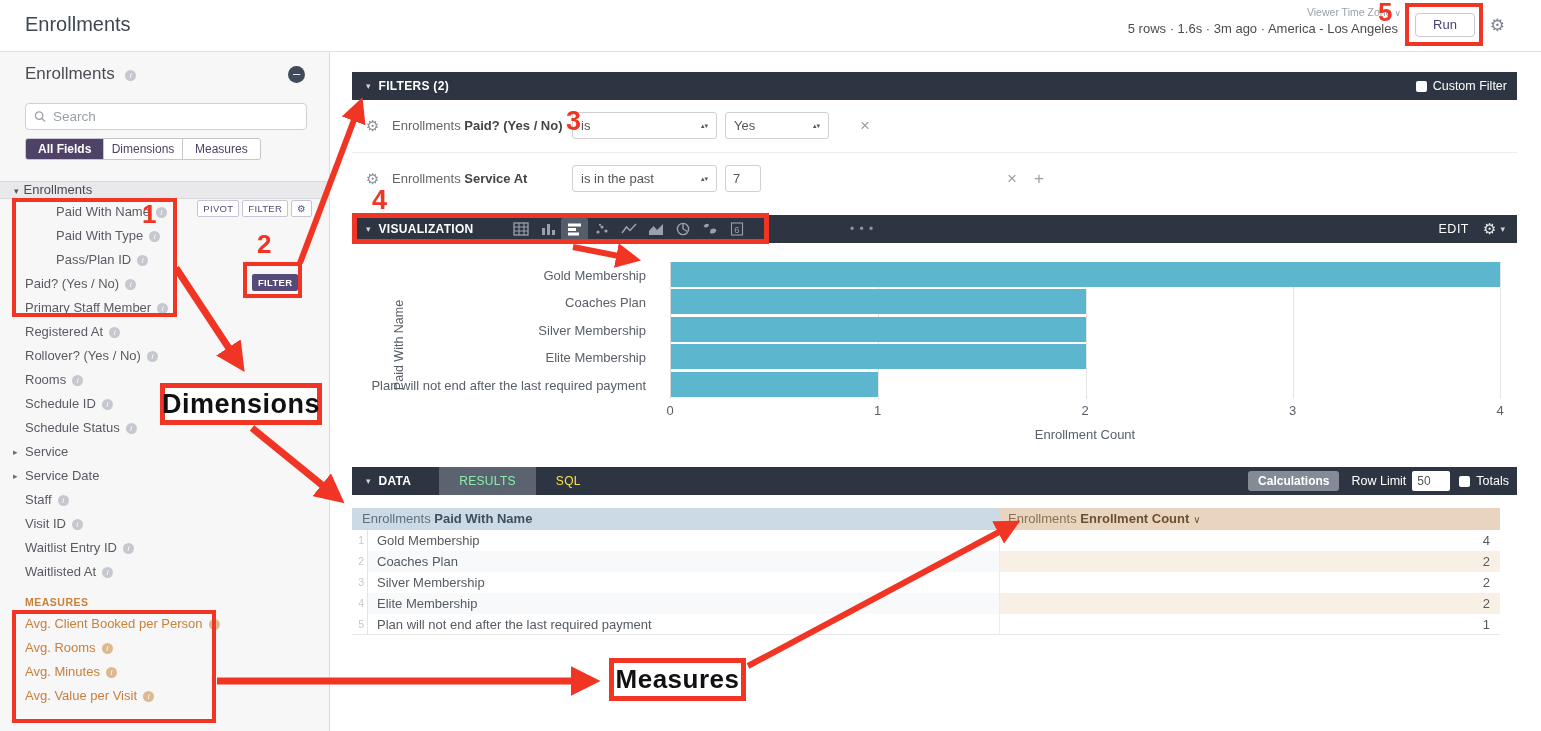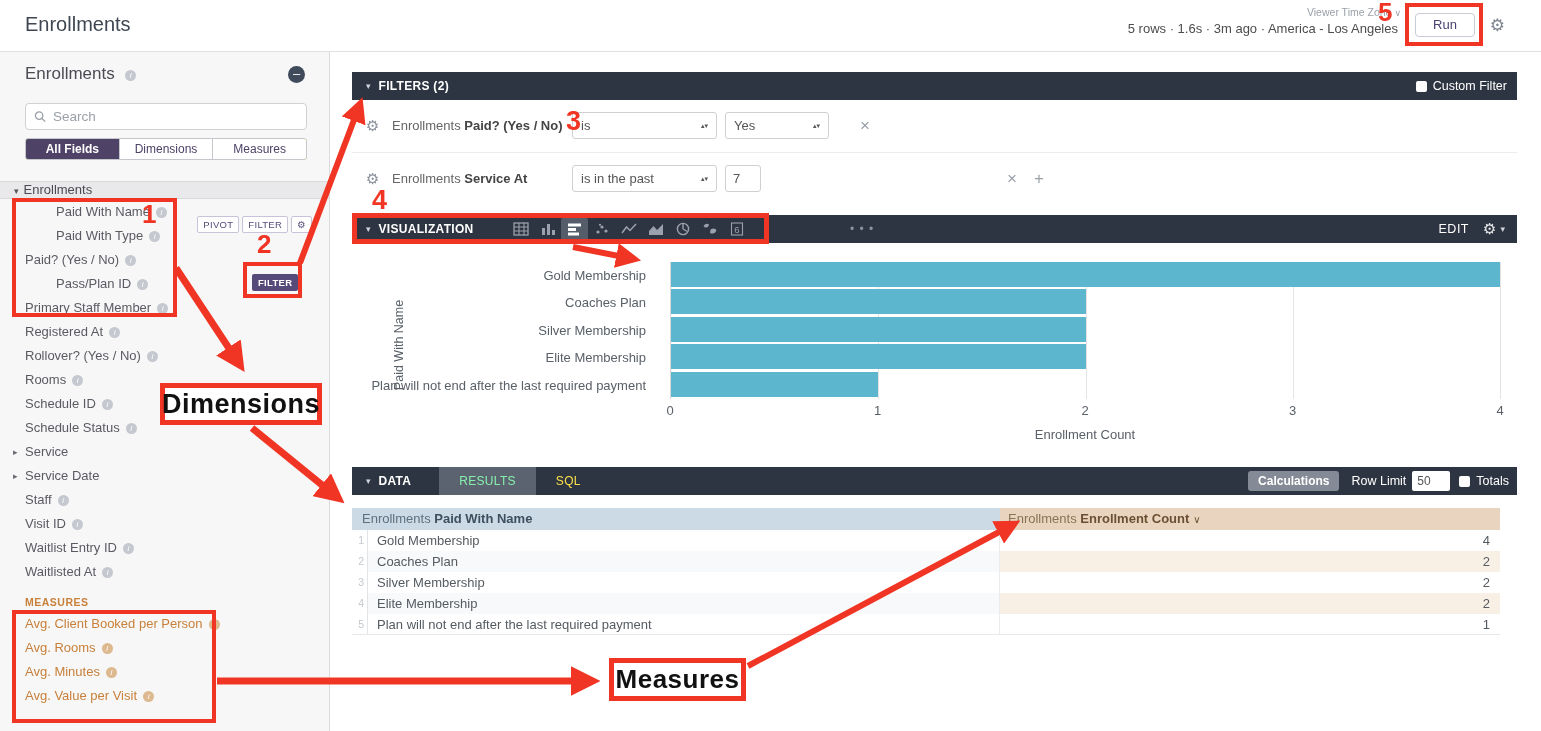--- a/index.html
+++ b/index.html
@@ -17,35 +17,35 @@
   .top-gear { position:absolute; right:36px; top:15px; font-size:17px; color:#7d8590; }
 
   
   .sidebar { position:absolute; left:0; top:52px; width:330px; bottom:0; background:#f7f7f8; border-right:1px solid #dcdcde; overflow:hidden; z-index:4; }
   .sb-title-row { position:absolute; left:25px; right:17px; top:12px; height:24px; }
   .sb-title { font-size:17px; color:#4c4c54; }
   .sb-minus { position:absolute; right:7px; top:2px; width:17px; height:17px; border-radius:50%; background:#3f4a5a; color:#fff; font-size:13px; line-height:15px; text-align:center; }
   .sb-search { position:absolute; left:25px; top:51px; width:282px; height:27px; background:#fff; border:1px solid #d0d0d5; border-radius:4px; display:flex; align-items:center; padding:0 8px; }
   .sb-search input { border:none; outline:none; font-size:13.5px; color:#555; width:100%; margin-left:7px; font-family:inherit; background:transparent; }
   .sb-search input::placeholder { color:#9aa0a8; }
-  .sb-tabs { position:absolute; left:25px; top:86px; width:282px; height:22px; display:flex; border:1px solid #c6c6cd; border-radius:3px; overflow:hidden; background:#bef264; }
+  .sb-tabs { position:absolute; left:25px; top:86px; width:236px; height:22px; display:flex; border:1px solid #c6c6cd; border-radius:3px; overflow:hidden; background:#bef264; }
   .stab { flex:1; font-size:12px; color:#4f4267; text-align:center; line-height:20px; border-right:1px solid #c6c6cd; cursor:pointer; background:#fff; }
   .stab:last-child { border-right:none; }
   .stab.active { background:#4f4267; color:#fff; font-weight:bold; }
   .sb-group { position:absolute; left:0; right:0; top:129px; height:18px; background:#e9e9eb; border-top:1px solid #d9d9db; border-bottom:1px solid #d9d9db; font-size:13px; color:#4a4a52; padding-left:14px; line-height:16px; }
   .sb-group .gcaret { font-size:9px; color:#555; margin-right:5px; }
   .field-list { position:absolute; left:0; right:0; top:148px; bottom:0; overflow:hidden; }
   .frow { position:relative; height:24px; line-height:24px; font-size:13px; color:#5a5a62; padding-left:25px; white-space:nowrap; cursor:pointer; }
   .frow.ind2 { padding-left:56px; }
   .fcaret { position:absolute; left:13px; font-size:9px; color:#6a6a72; }
   .info { display:inline-block; width:11px; height:11px; border-radius:50%; background:#c5c9cf; color:#fff; font-size:8px; line-height:11px; text-align:center; font-style:italic; margin-left:6px; vertical-align:1px; }
   .frow.measure { color:#c8803a; }
   .frow.measure .info { background:#ddb98f; }
   .measures-hdr { height:28px; line-height:36px; padding-left:25px; font-size:10.5px; font-weight:bold; letter-spacing:.5px; color:#c8803a; }
-  .rowctrl { position:absolute; right:17px; top:16px; line-height:normal; }
+  .rowctrl { position:absolute; right:17px; top:0; line-height:normal; }
   .miniact { display:inline-block; font-size:9.5px; letter-spacing:.3px; color:#564a7a; border:1px solid #c9c2d8; background:#fff; border-radius:2px; padding:2px 5px; margin-left:3px; cursor:pointer; }
   .filter-chip { position:absolute; left:252px; top:222px; background:#564a7a; color:#fff; font-size:9.5px; font-weight:bold; letter-spacing:.3px; padding:3px 6px; border-radius:2px; cursor:pointer; z-index:6; }
 
   
   .main { position:absolute; left:330px; top:52px; right:0; bottom:0; background:#fff; }
   .darkbar { position:absolute; left:22px; right:24px; height:28px; background:#2e3542; color:#fff; display:flex; align-items:center; font-size:12px; }
   .darkbar .caret { font-size:9px; margin:0 8px 0 14px; color:#cfd3da; }
   .darkbar .bartitle { font-weight:bold; letter-spacing:.3px; }
 
   
@@ -147,22 +147,22 @@
     </div>
     <div class="sb-tabs">
         <div class="stab active">All Fields</div>
         <div class="stab">Dimensions</div>
         <div class="stab">Measures</div>
       </div>
     <div class="sb-group"><span class="gcaret">▾</span><span>Enrollments</span></div>
     <div class="field-list">
         <div class="frow ind2"><span class="flabel">Paid With Name</span><span class="info">i</span><span class="rowctrl"><span class="miniact">PIVOT</span><span class="miniact">FILTER</span><span class="miniact">⚙</span></span></div>
         <div class="frow ind2"><span class="flabel">Paid With Type</span><span class="info">i</span></div>
+        <div class="frow ind2"><span class="flabel">Pass/Plan ID</span><span class="info">i</span></div>
         <div class="frow"><span class="flabel">Paid? (Yes / No)</span><span class="info">i</span></div>
-        <div class="frow ind2"><span class="flabel">Pass/Plan ID</span><span class="info">i</span></div>
         <div class="frow"><span class="flabel">Primary Staff Member</span><span class="info">i</span></div>
         <div class="frow"><span class="flabel">Registered At</span><span class="info">i</span></div>
         <div class="frow"><span class="flabel">Rollover? (Yes / No)</span><span class="info">i</span></div>
         <div class="frow"><span class="flabel">Rooms</span><span class="info">i</span></div>
         <div class="frow"><span class="flabel">Schedule ID</span><span class="info">i</span></div>
         <div class="frow"><span class="flabel">Schedule Status</span><span class="info">i</span></div>
         <div class="frow"><span class="fcaret">▸</span><span class="flabel">Service</span></div>
         <div class="frow"><span class="fcaret">▸</span><span class="flabel">Service Date</span></div>
         <div class="frow"><span class="flabel">Staff</span><span class="info">i</span></div>
         <div class="frow"><span class="flabel">Visit ID</span><span class="info">i</span></div>

